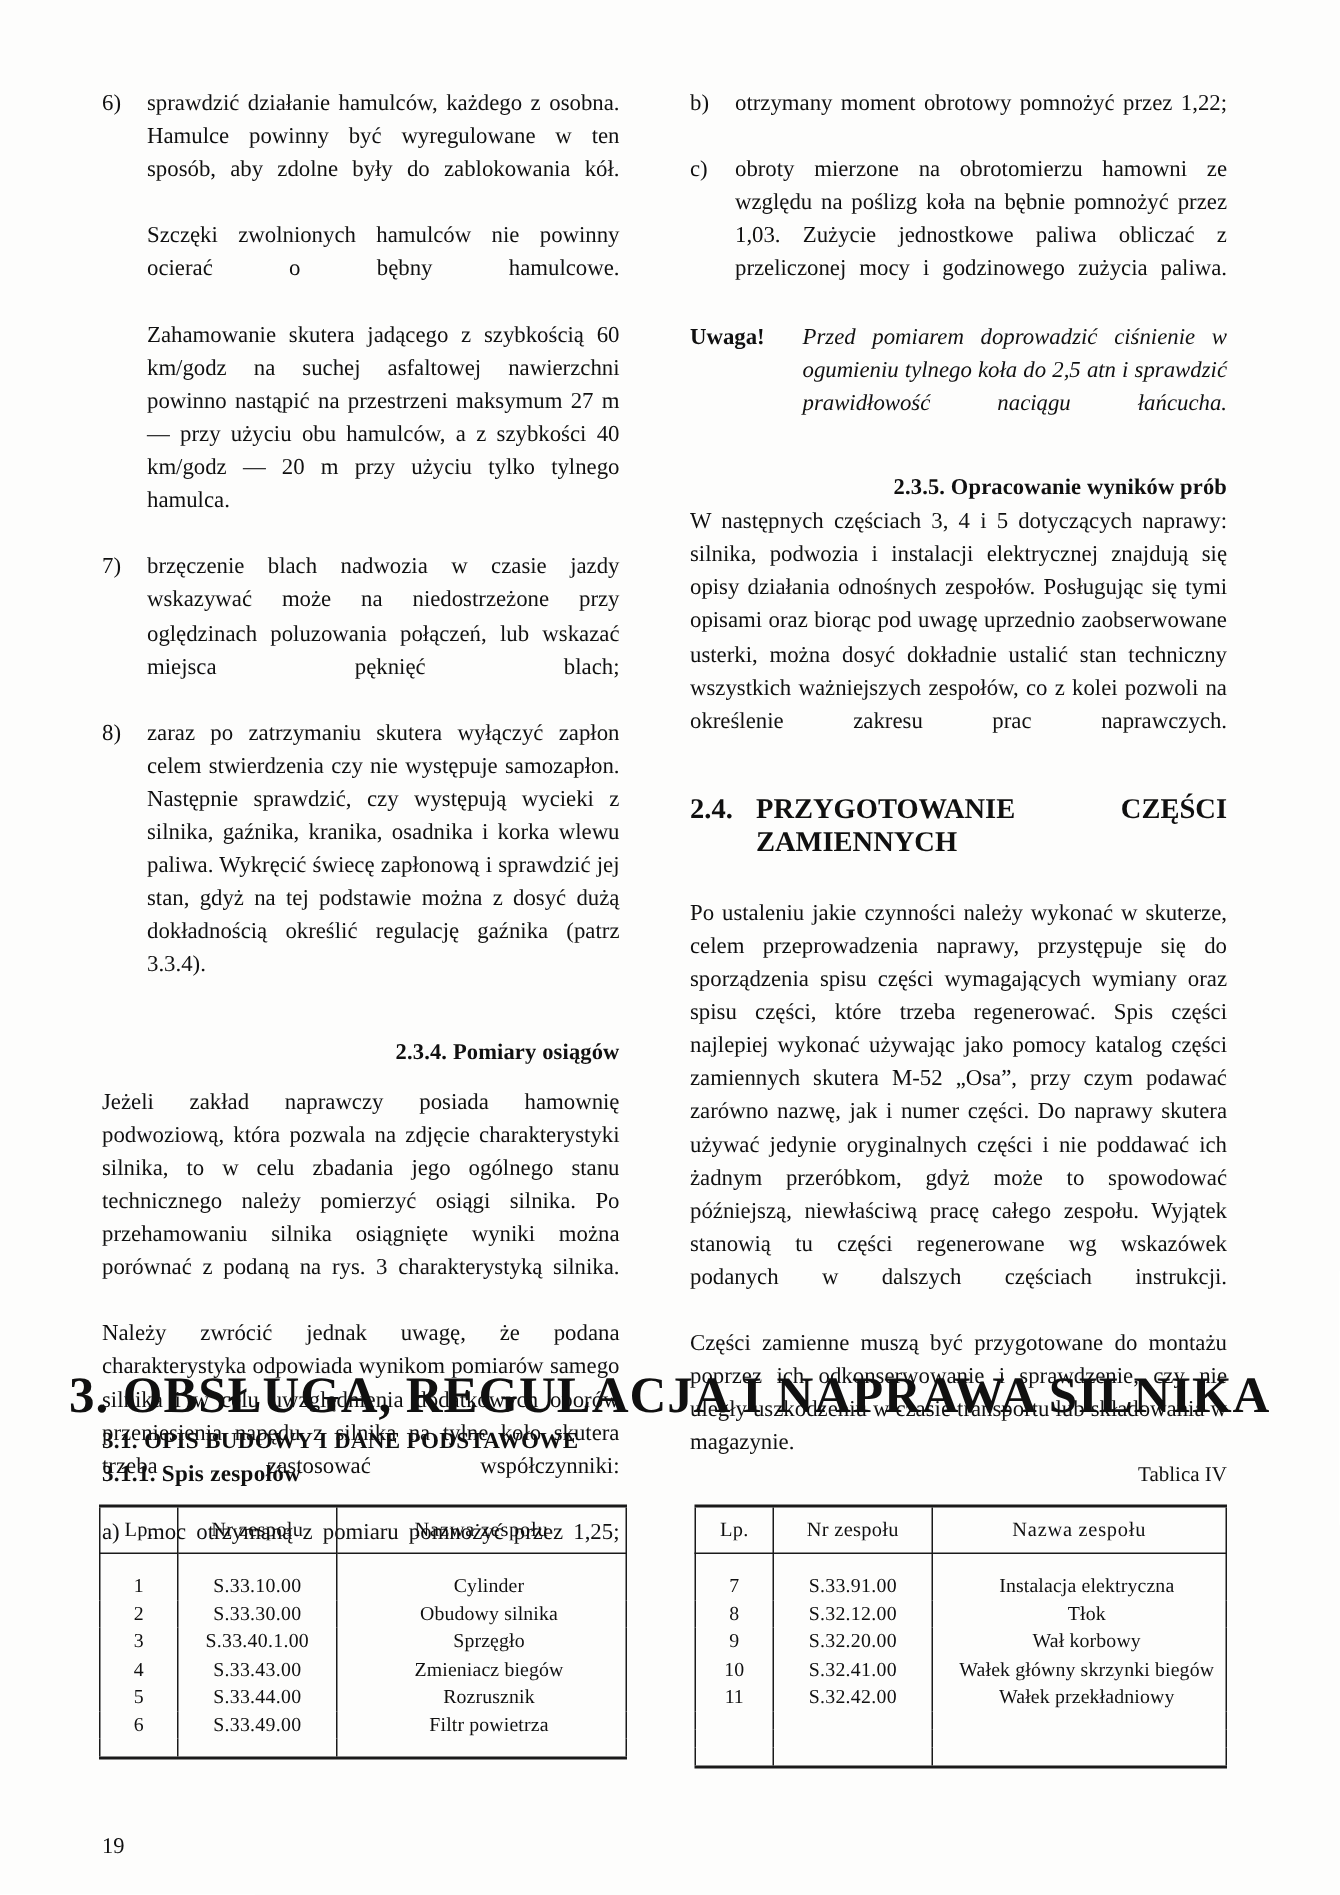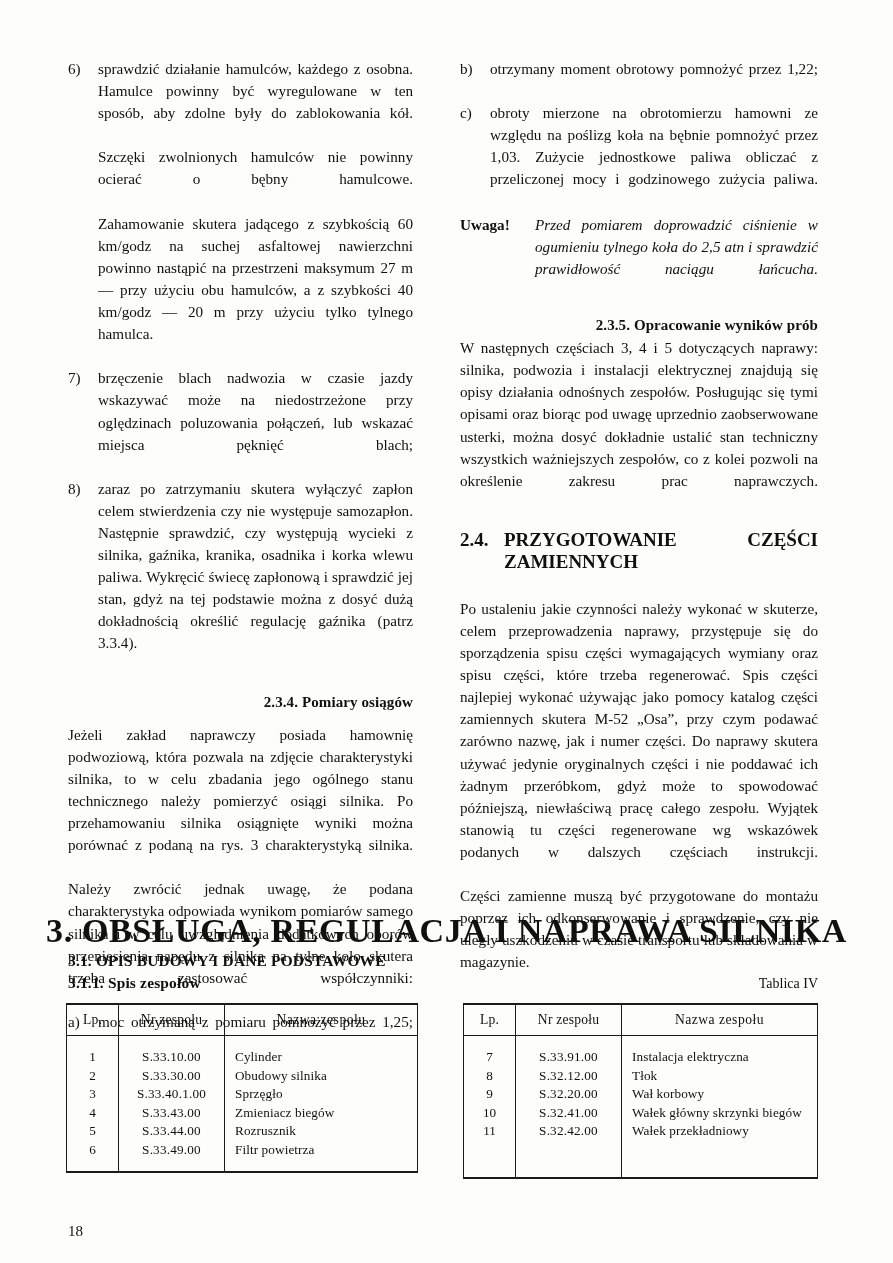--- a/index.html
+++ b/index.html
@@ -201,21 +201,21 @@
     height: 18.5px;
     line-height: 18.5px;
   }
   table.spec tbody tr.spacer td {
     height: 12px;
     line-height: 12px;
     border-bottom: none;
   }
   table.spec tbody td.c-lp   { text-align: center; }
   table.spec tbody td.c-nr   { text-align: center; letter-spacing: 0.2px; }
-  table.spec tbody td.c-name { text-align: left; padding-left: 10px; letter-spacing: 0.1px; }
+  table.spec tbody td.c-name { text-align: center; padding-left: 10px; letter-spacing: 0.1px; }
 
   .col-lp   { width: 52px; }
   .col-nr   { width: 106px; }
 
   .rule-bottom {
     height: 0;
     border-top: 2px solid #1a1a1a;
   }
   .tbl-wrap.left  .rule-bottom { width: 100%; }
   .tbl-wrap.right .rule-bottom { width: 100%; }
@@ -427,15 +427,15 @@
         <tr class="spacer pad-rows">
           <td class="c-lp"></td>
           <td class="c-nr"></td>
           <td class="c-name"></td>
         </tr>
       </tbody>
     </table>
     <div class="rule-bottom"></div>
   </div>
 
-  <div id="page-number">18</div>
+  <div id="page-number">19</div>
 
 </div>
 
 </body></html>

